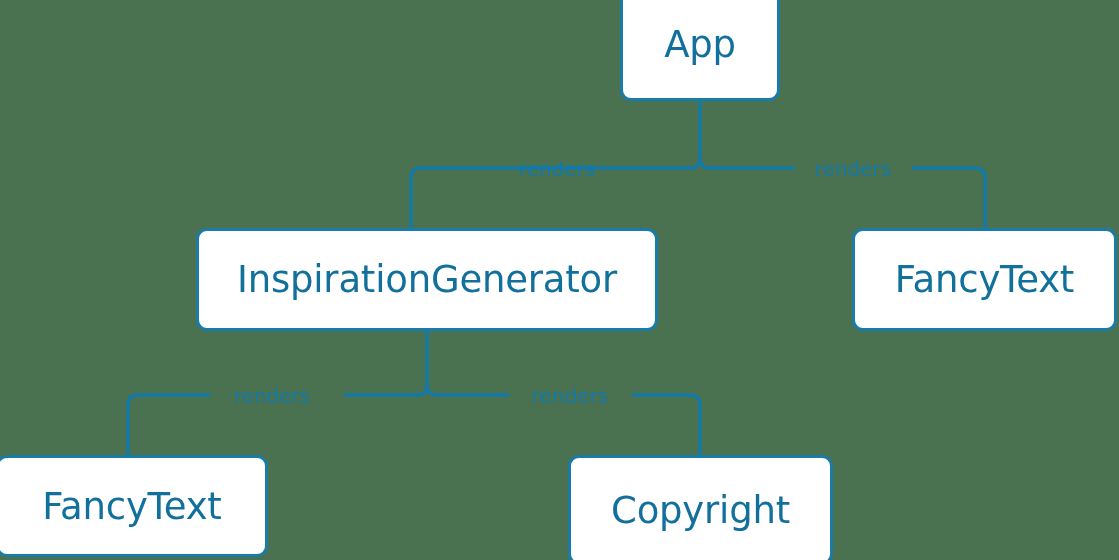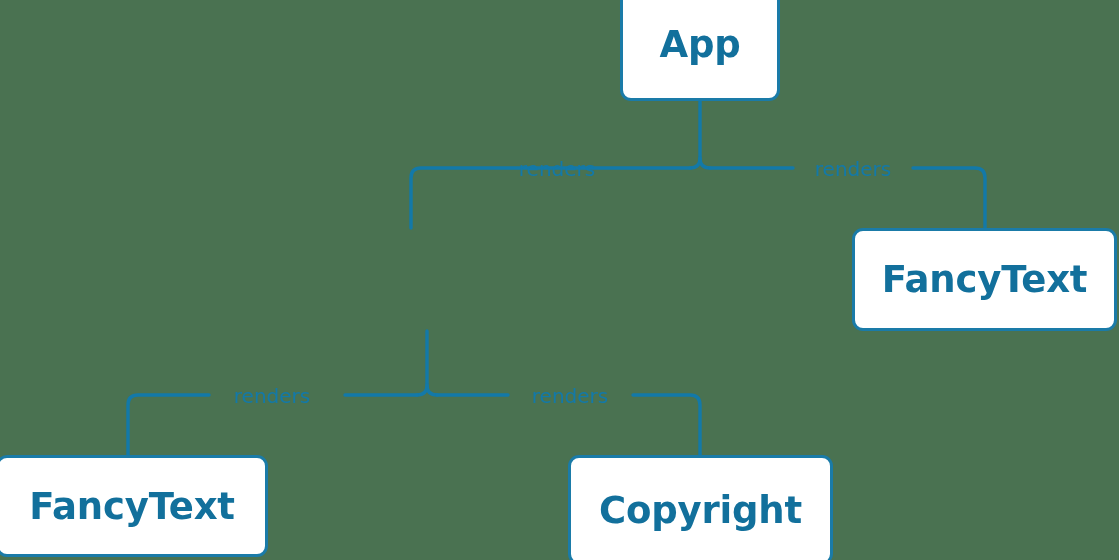--- a/index.html
+++ b/index.html
@@ -34,21 +34,21 @@
     border: 3px solid #1a7ba8;
     border-radius: 11px;
     display: flex;
     align-items: center;
     justify-content: center;
     z-index: 3;
   }
   .node-label {
     color: #12709c;
     font-size: 37px;
-    font-weight: 700;
+    font-weight: 400;
     line-height: 1;
     letter-spacing: -0.2px;
     white-space: nowrap;
     font-family: "DejaVu Sans", sans-serif;
   }
   .edge-label {
     position: absolute;
     color: #1379a8;
     font-size: 20px;
     line-height: 1;
@@ -98,20 +98,23 @@
   <div class="edge-label" id="label-app-fancytext">renders</div>
 
   <div class="edge-label" id="label-insp-fancytext">renders</div>
 
   <div class="edge-label" id="label-insp-copyright">renders</div>
 
   <div class="node" id="node-app">
     <span class="node-label">App</span>
   </div>
 
+  <div class="node" id="node-inspiration">
+    <span class="node-label">InspirationGenerator</span>
+  </div>
 
   <div class="node" id="node-fancytext-right">
     <span class="node-label">FancyText</span>
   </div>
 
   <div class="node" id="node-fancytext-bottom">
     <span class="node-label">FancyText</span>
   </div>
 
   <div class="node" id="node-copyright">

